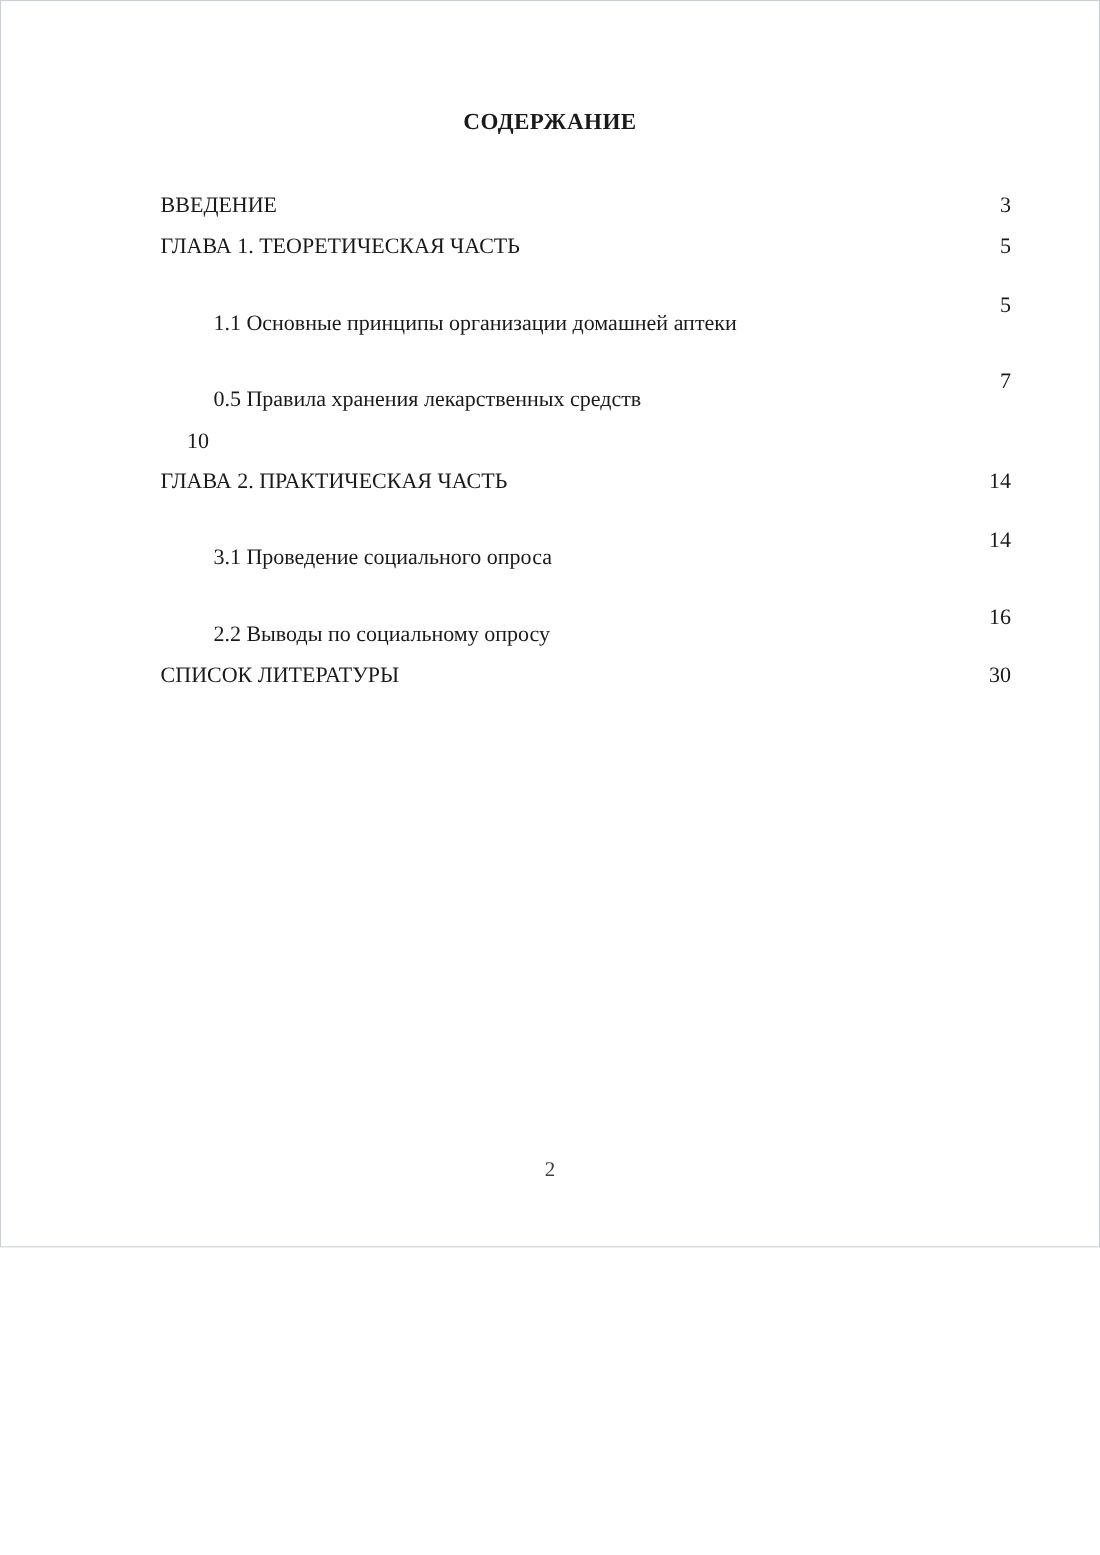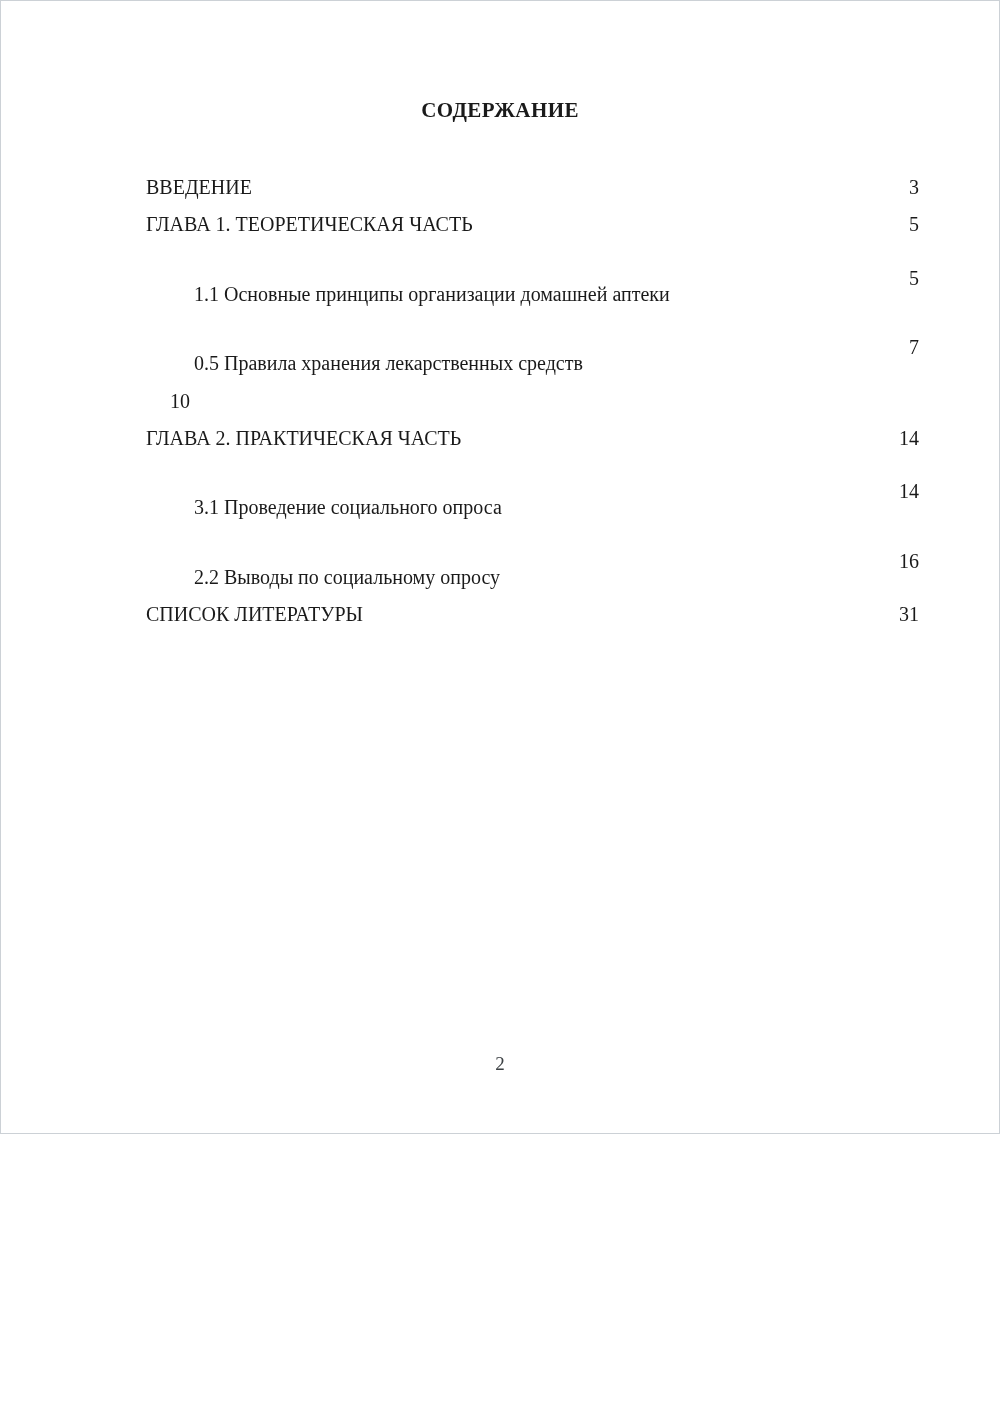--- a/index.html
+++ b/index.html
@@ -103,20 +103,20 @@
     </div>
 
     <div class="toc-row indent">
       <span class="toc-label">2.2 Выводы по социальному опросу</span>
       <span class="toc-page">16</span>
     </div>
 
 
     <div class="toc-row">
       <span class="toc-label">СПИСОК ЛИТЕРАТУРЫ</span>
-      <span class="toc-page">31</span>
+      <span class="toc-page">30</span>
     </div>
 
   </div>
 
   <div class="footer">2</div>
 
 </div>
 
 </body></html>

